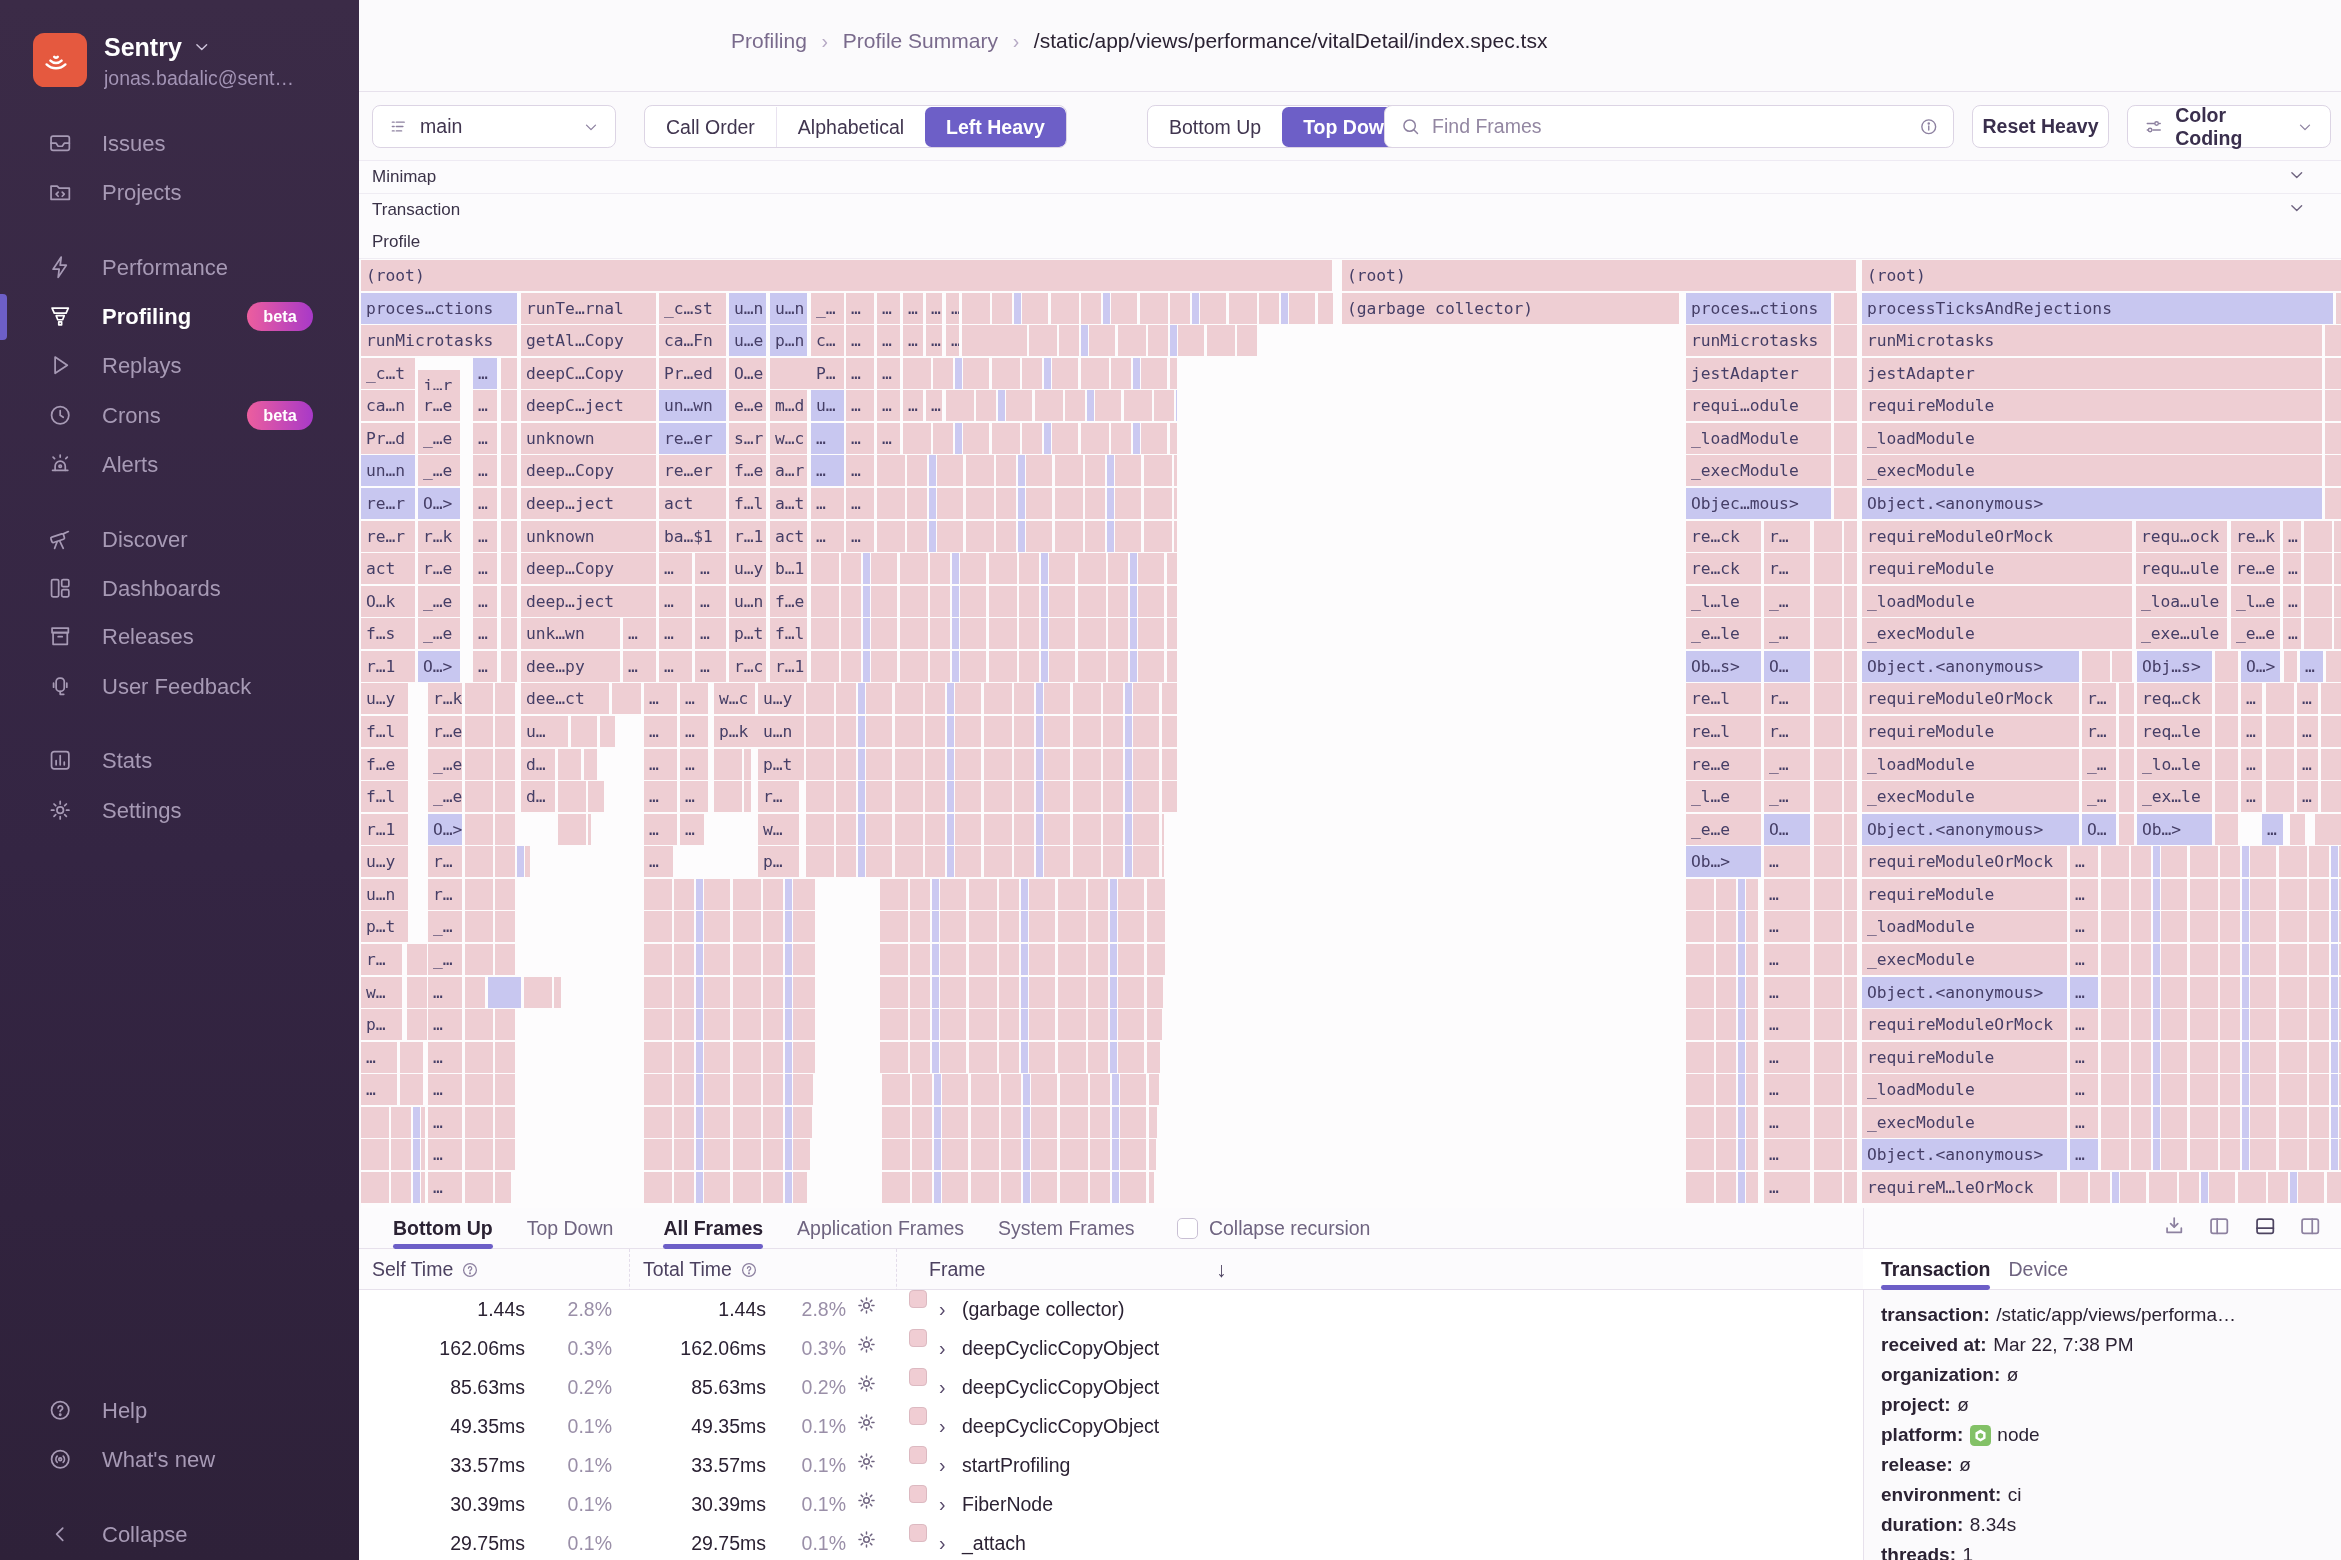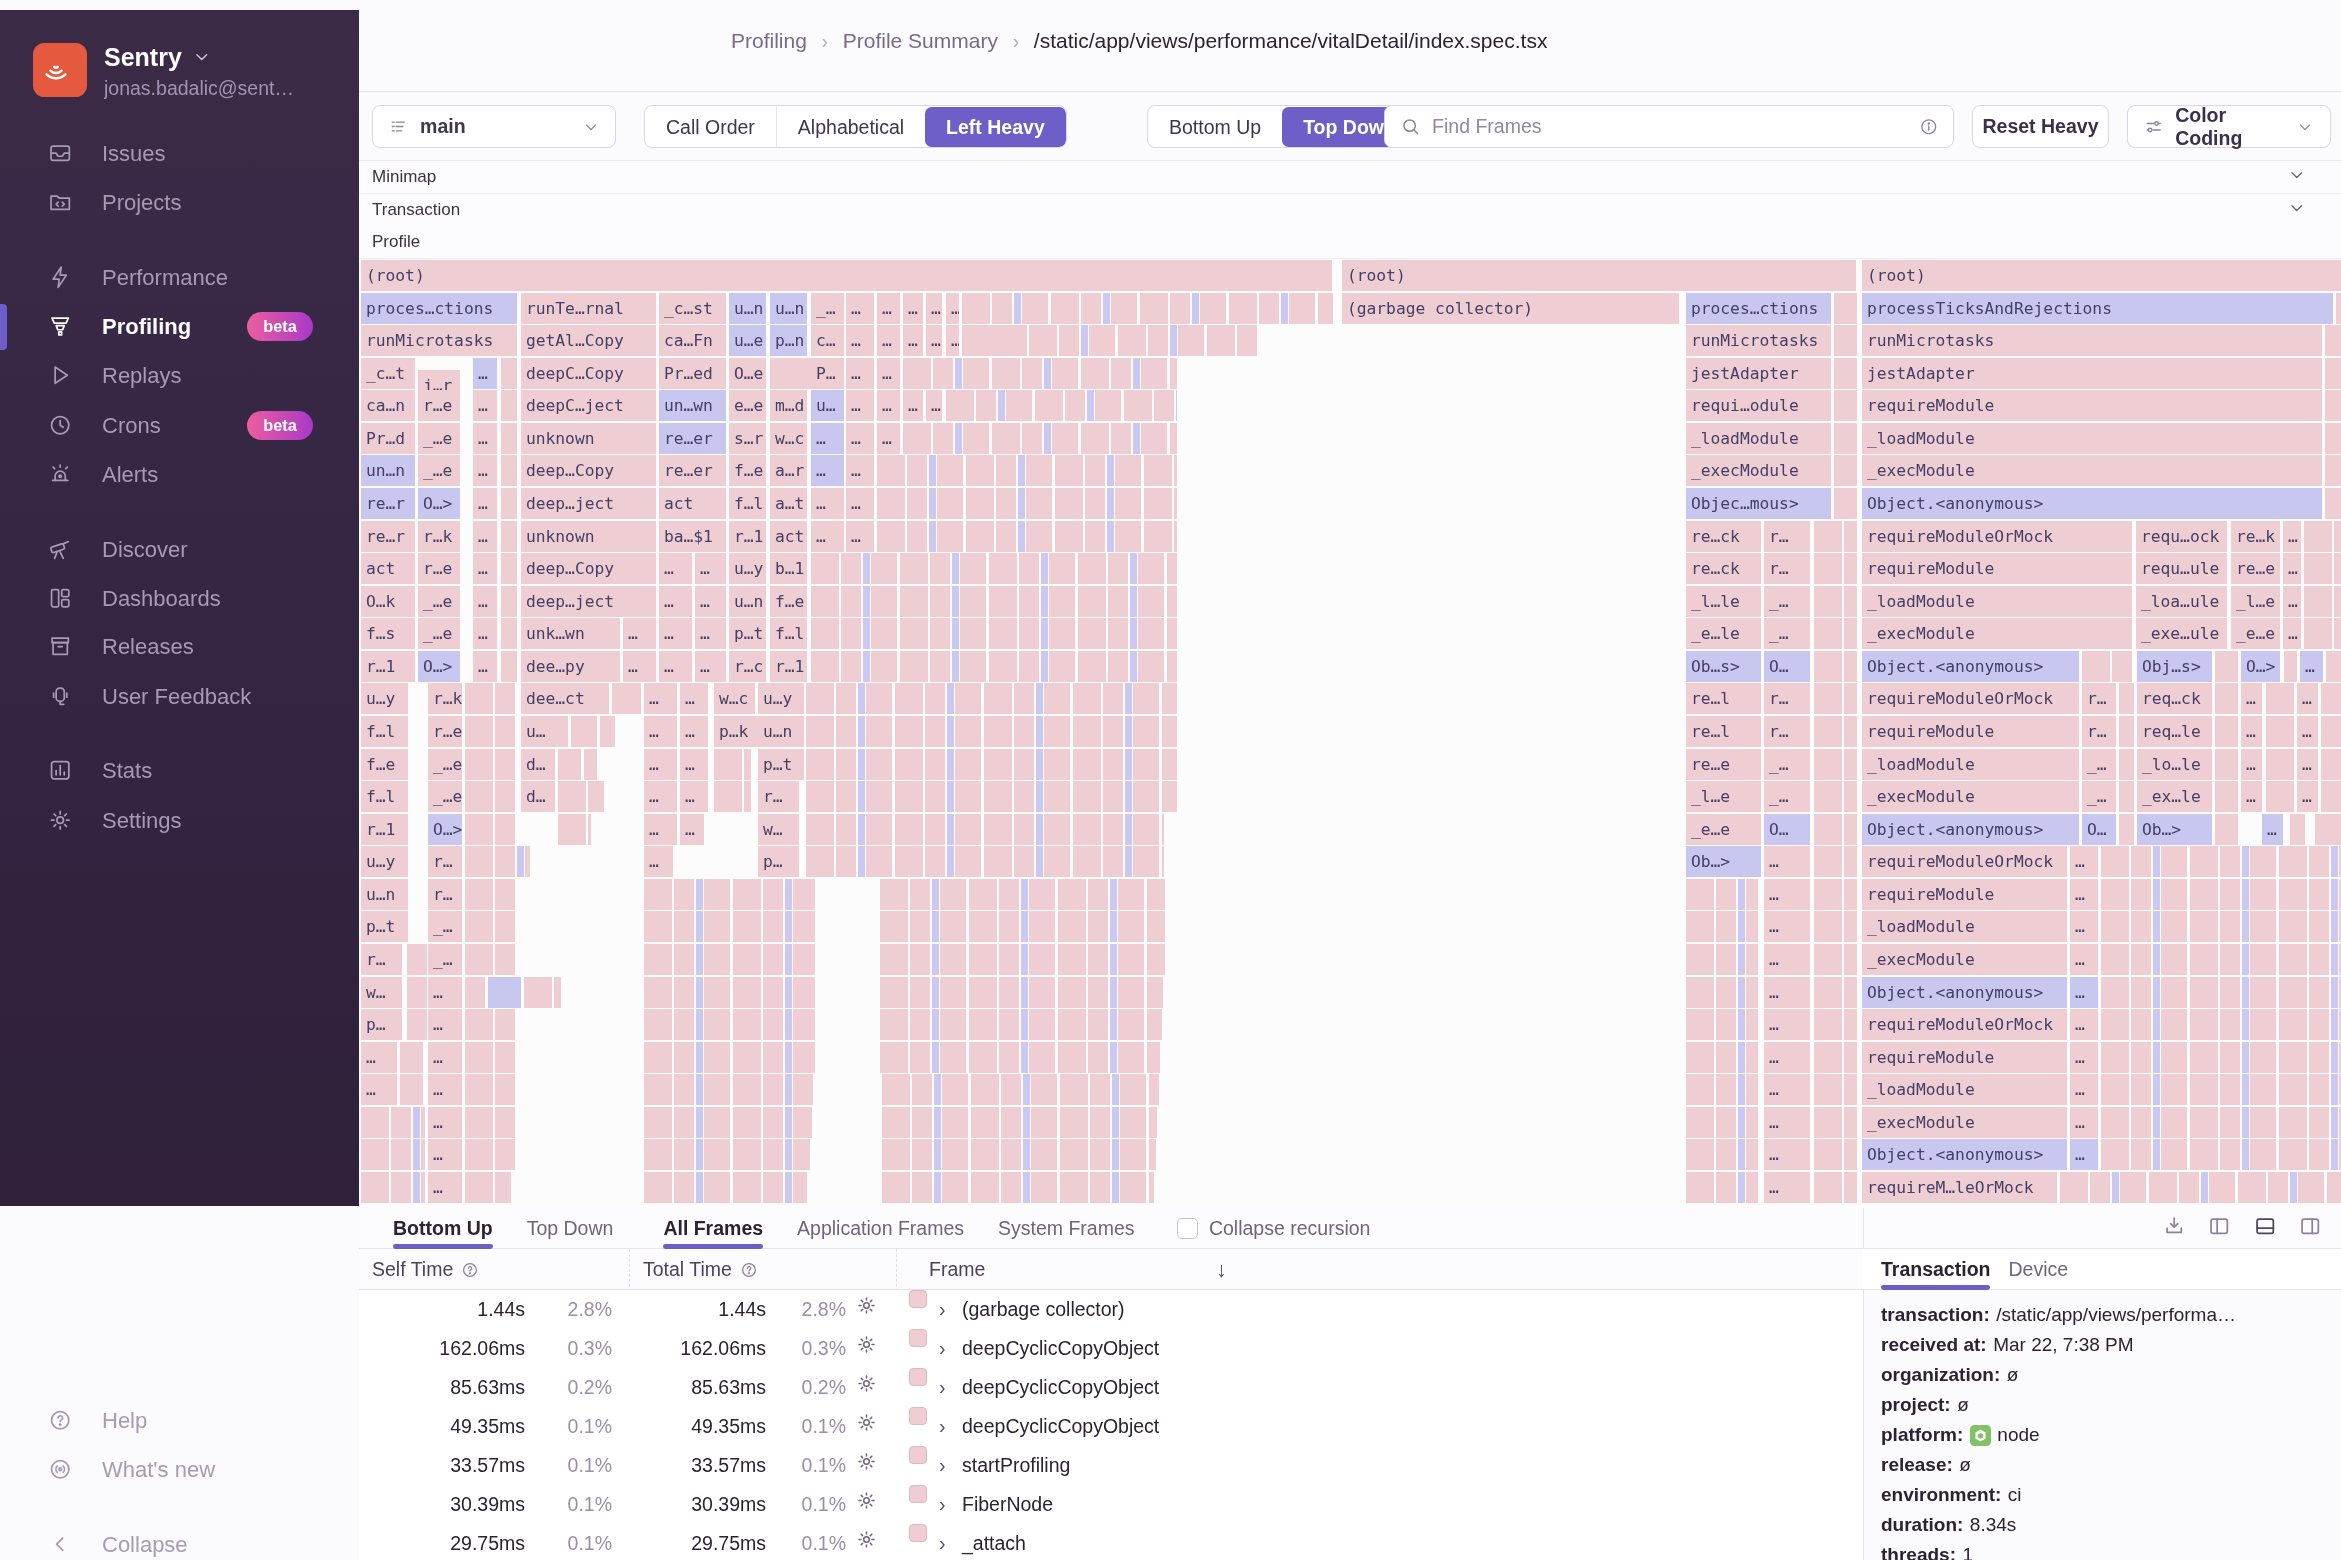--- a/index.html
+++ b/index.html
@@ -1,22 +1,22 @@
 <!DOCTYPE html>
 <html style="font-size:13px"><head>
 <meta charset="utf-8">
 <style>
   * { box-sizing: border-box; }
   html,body { margin:0; padding:0; background:#fff; }
   body { font-family:"Liberation Sans", sans-serif; color:#2b2233; }
   #app { position:relative; width:2342px; height:1560px; overflow:hidden; background:#fbfafc; }
 
   
-  .sidebar { position:absolute; left:0; top:0; width:359px; height:1196px;
-    background:linear-gradient(180deg,#3b2b47 0%,#342543 55%,#2e2139 100%);margin-top:10px; }
+  .sidebar { position:absolute; left:0; top:0; width:359px; height:1560px;
+    background:linear-gradient(180deg,#3b2b47 0%,#342543 55%,#2e2139 100%); }
   .logo-box { position:absolute; left:33px; top:33px; width:54px; height:54px; border-radius:11.4px;
     background:#e5593f; display:flex; align-items:center; justify-content:center; color:#fff; }
   .org-row { position:absolute; left:104px; top:33px; color:#fff; font-size:25px; font-weight:bold;
     display:flex; align-items:center; gap:9.8px; }
   .org-row .chev { color:#cfc5dc; }
   .user-email { position:absolute; left:104px; top:67px; font-size:19.5px; color:#a京99b8; }
   .user-email { color:#a293b4; width:236px; overflow:hidden; white-space:nowrap; }
   .side-item { position:absolute; left:0; width:359px; height:49px; display:flex; align-items:center;
     color:#a79ab5; font-size:22px; cursor:pointer; }
   .side-item .s-icon { position:absolute; left:46px; width:28px; height:28px; display:flex; align-items:center; justify-content:center; }
@@ -34,21 +34,21 @@
   .crumb-link { color:#796a8c; }
   .crumb-sep { color:#b5a8c4; font-size:19.5px; }
   .crumb-current { color:#2b2233; }
 
   
   .toolbar { position:absolute; left:359px; top:92px; width:1983px; height:69px; background:#fbfafc;
     border-bottom:1.6px solid #eeeaf3; }
   .tool { position:absolute; top:13px; height:43px; background:#fff; border:1.6px solid #dcd4e4; border-radius:8.1px;
     display:flex; align-items:center; font-size:19.5px; color:#40354f; }
   .thread-select { left:13px; width:244px; padding:0 14.7px; gap:11.4px; cursor:pointer; }
-  .thread-select .t-label { font-weight:bold; flex:1; }
+  .thread-select .t-label { font-weight:normal; flex:1; }
   .seg-group { padding:0; overflow:hidden; }
   .sort-group { left:285px; }
   .view-group { left:788px; }
   .seg { padding:0 21px; line-height:40px; white-space:nowrap; cursor:pointer; }
   .seg + .seg { border-left:1.6px solid #e9e3f0; }
   .seg.active { background:#6d5fc7; color:#fff; font-weight:bold; border-radius:6.5px; border-left:none; }
   .search-box { left:1025px; width:570px; padding:0 14.7px; gap:11.4px; color:#9387a2; }
   .search-box .ph { flex:1; font-size:19.5px; }
   .reset-btn { left:1613px; width:137px; justify-content:center; font-weight:bold; color:#3a2f4d; cursor:pointer; }
   .color-btn { left:1768px; width:204px; padding:0 16.3px; gap:11.4px; font-weight:bold; color:#3a2f4d; cursor:pointer; }

